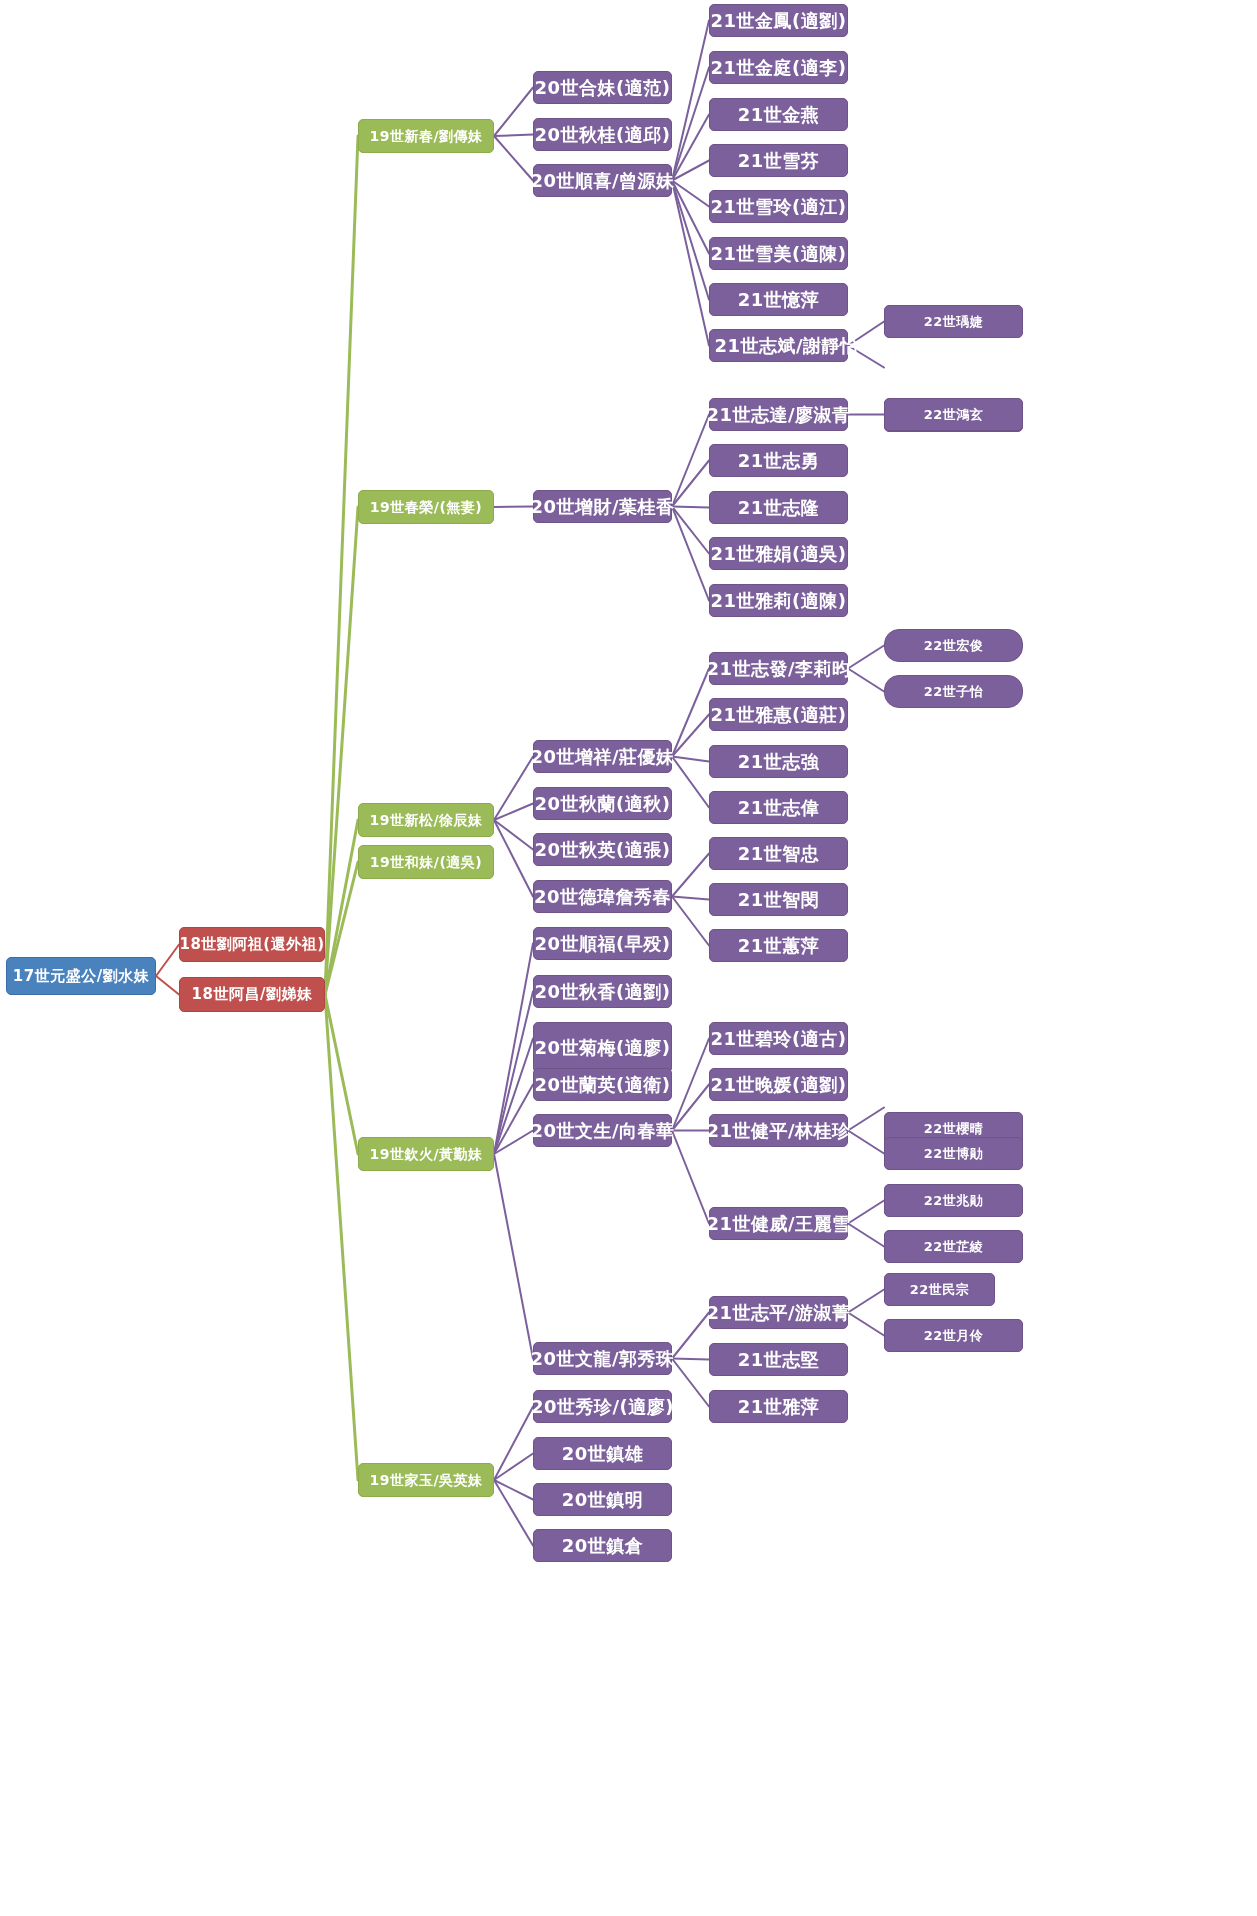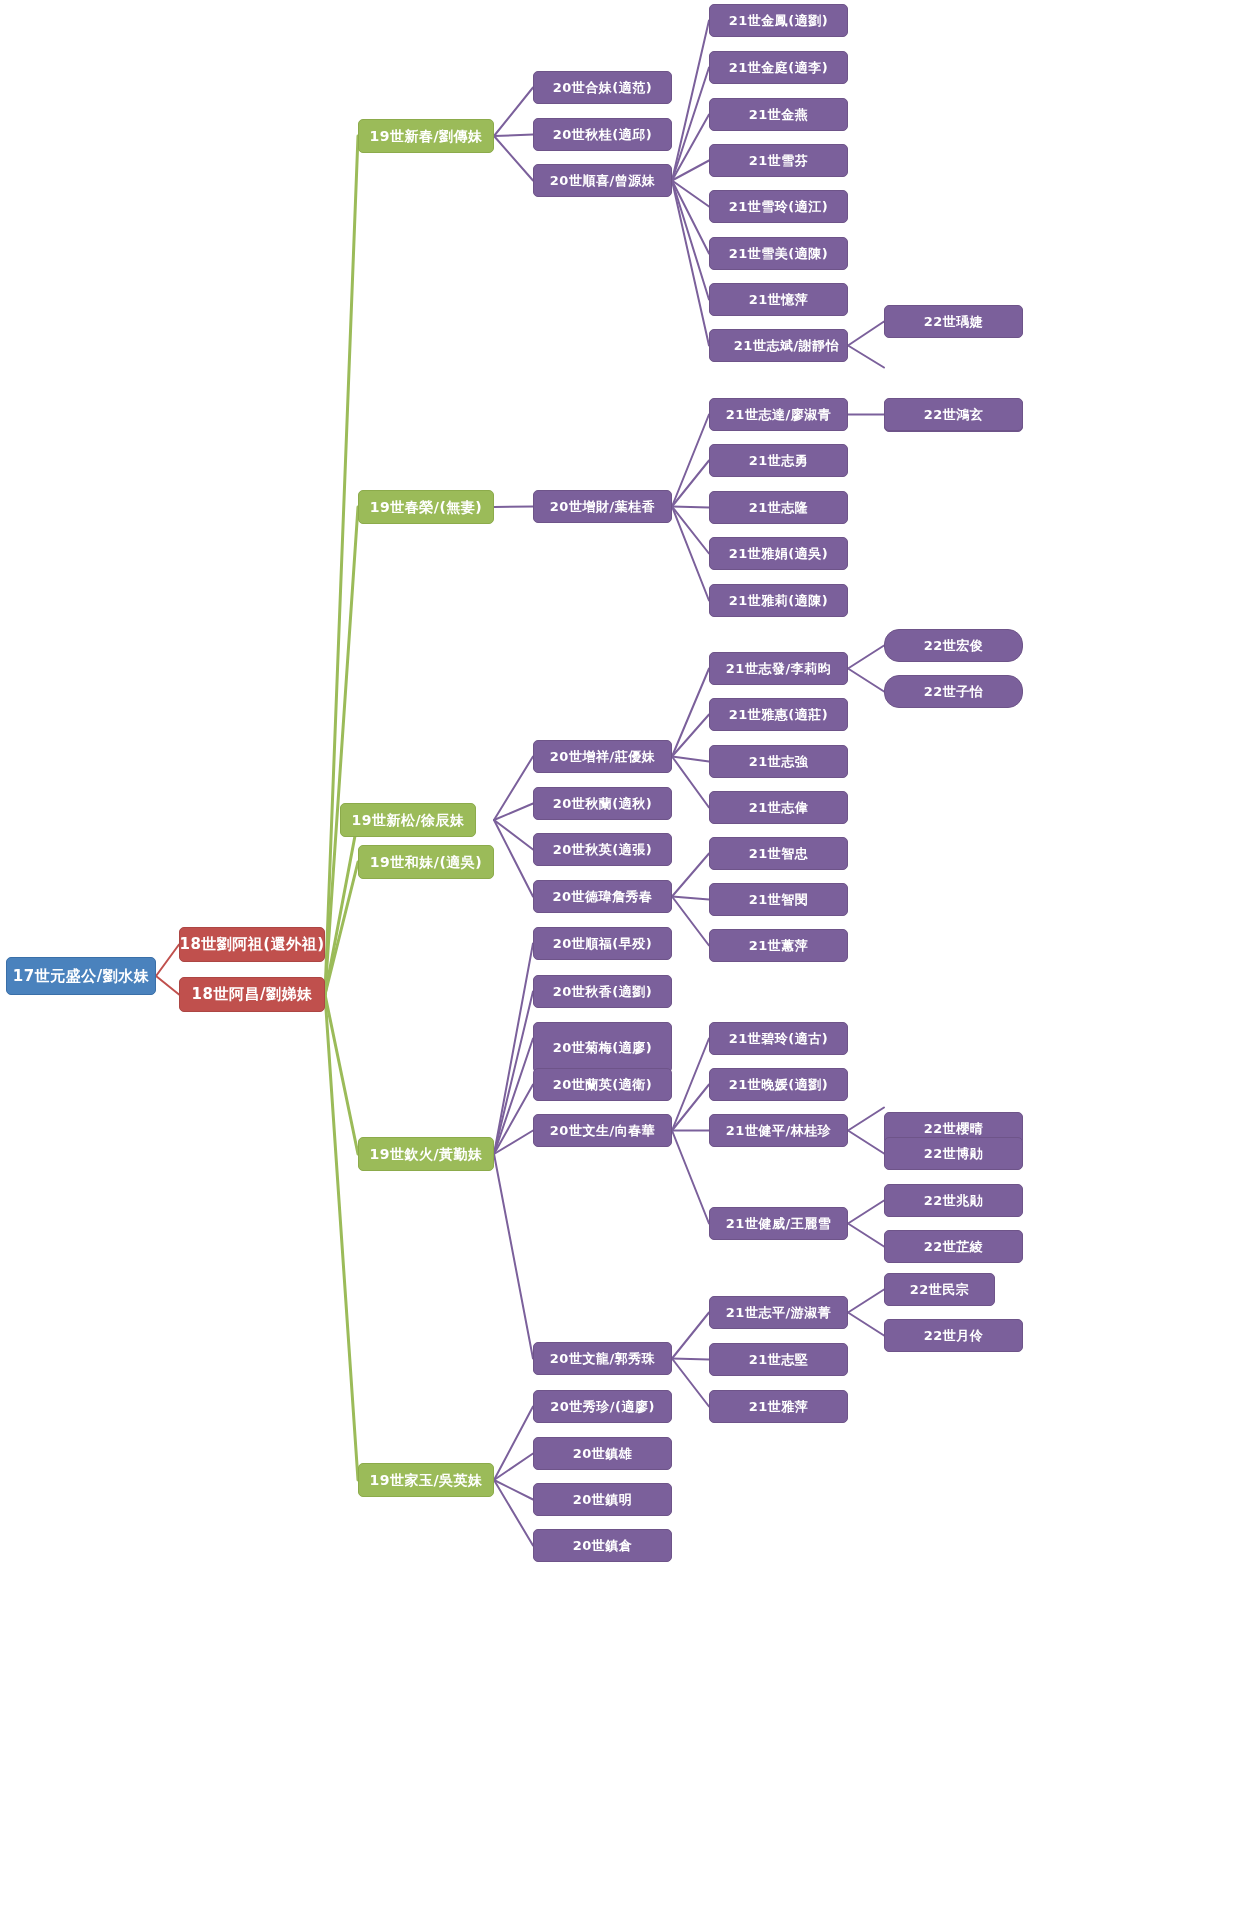--- a/index.html
+++ b/index.html
@@ -53,21 +53,21 @@
   .node.gen19 {
     background: #9bbb59;
     border: 1px solid #8cab4b;
     font-size: 14px;
   }
   .node.gen20,
   .node.gen21,
   .node.gen22 {
     background: #7b609b;
     border: 1px solid #6e5489;
-    font-size: 13px;
+    font-size: 18px;
   }
   .node.gen22 {
     font-size: 13px;
   }
 </style>
 </head>
 <body>
 
 <div id="canvas">
   <svg id="edges" viewBox="0 0 1257 1916" preserveAspectRatio="none">
@@ -135,21 +135,21 @@
       <line x1="494" y1="1480" x2="533" y2="1453.5" stroke="#7b609b" stroke-width="2" stroke-linecap="round"></line>
       <line x1="494" y1="1480" x2="533" y2="1499.5" stroke="#7b609b" stroke-width="2" stroke-linecap="round"></line>
       <line x1="494" y1="1480" x2="533" y2="1545.5" stroke="#7b609b" stroke-width="2" stroke-linecap="round"></line>
     </svg>
   <div id="node-layer">
       <div class="node gen17" style="left: 6px; top: 957px; width: 150px; height: 38px;">17世元盛公/劉水妹</div>
       <div class="node gen18" style="left: 179px; top: 927px; width: 146px; height: 35px;">18世劉阿祖(還外祖)</div>
       <div class="node gen18" style="left: 179px; top: 977px; width: 146px; height: 35px;">18世阿昌/劉娣妹</div>
       <div class="node gen19" style="left: 358px; top: 119px; width: 136px; height: 34px;">19世新春/劉傳妹</div>
       <div class="node gen19" style="left: 358px; top: 490px; width: 136px; height: 34px;">19世春榮/(無妻)</div>
-      <div class="node gen19" style="left: 340px; top: 803px; width: 136px; height: 34px;">19世新松/徐辰妹</div>
+      <div class="node gen19" style="left: 358px; top: 803px; width: 136px; height: 34px;">19世新松/徐辰妹</div>
       <div class="node gen19" style="left: 358px; top: 845px; width: 136px; height: 34px;">19世和妹/(適吳)</div>
       <div class="node gen19" style="left: 358px; top: 1137px; width: 136px; height: 34px;">19世欽火/黃勤妹</div>
       <div class="node gen19" style="left: 358px; top: 1463px; width: 136px; height: 34px;">19世家玉/吳英妹</div>
       <div class="node gen20" style="left: 533px; top: 71px; width: 139px; height: 33px;">20世合妹(適范)</div>
       <div class="node gen20" style="left: 533px; top: 118px; width: 139px; height: 33px;">20世秋桂(適邱)</div>
       <div class="node gen20" style="left: 533px; top: 164px; width: 139px; height: 33px;">20世順喜/曾源妹</div>
       <div class="node gen20" style="left: 533px; top: 490px; width: 139px; height: 33px;">20世增財/葉桂香</div>
       <div class="node gen20" style="left: 533px; top: 740px; width: 139px; height: 33px;">20世增祥/莊優妹</div>
       <div class="node gen20" style="left: 533px; top: 787px; width: 139px; height: 33px;">20世秋蘭(適秋)</div>
       <div class="node gen20" style="left: 533px; top: 833px; width: 139px; height: 33px;">20世秋英(適張)</div>

